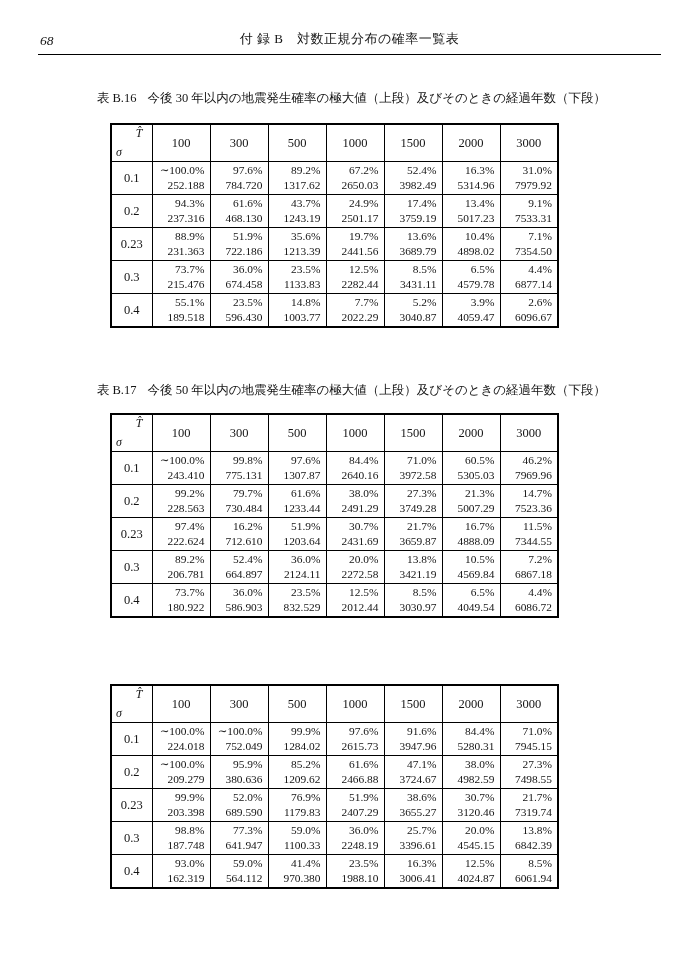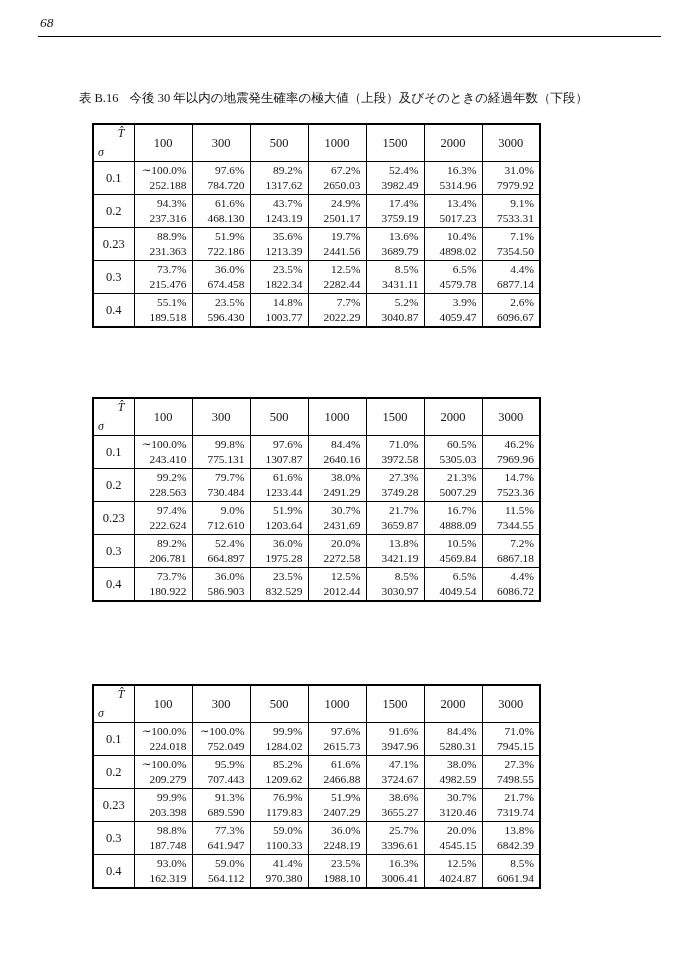--- a/index.html
+++ b/index.html
@@ -6,21 +6,21 @@
   .page{
     position:relative;width:699px;height:970px;background:#ffffff;overflow:hidden;
     font-family:"Liberation Serif","DejaVu Serif",serif;color:#141414;
   }
   
   .page-header{position:absolute;left:38px;top:30px;width:623px;border-bottom:1.6px solid #000;padding-bottom:6px;}
   .page-num{position:absolute;left:2px;bottom:5px;font-style:italic;font-size:13.5px;}
   .header-title{display:block;text-align:center;font-size:13px;letter-spacing:0.5px;}
 
   
-  .table-block{position:absolute;left:22px;width:623px;}
+  .table-block{position:absolute;left:40px;width:623px;}
   #sec-b16{top:90px;}
   #sec-b17{top:382px;}
   #sec-b18{top:671px;}
   .caption{text-align:center;font-size:12.5px;line-height:16px;white-space:nowrap;}
   .caption .lbl{margin-right:11px;}
   #sec-b16 table{margin-top:17px;}
   #sec-b17 table{margin-top:15px;}
   #sec-b18 table{margin-top:13px;}
 
   table.ptable{
@@ -41,20 +41,21 @@
     font-size:11.4px;line-height:15px;white-space:nowrap;
   }
 </style>
 </head>
 <body>
 
 <div class="page">
 
   <div class="page-header">
     <span class="page-num">68</span>
+    <span class="header-title">付 録 B　対数正規分布の確率一覧表</span>
   </div>
 
   <section class="table-block" id="sec-b16">
     <div class="caption">
       <span class="lbl">表 B.16</span><span>今後 30 年以内の地震発生確率の極大値（上段）及びそのときの経過年数（下段）</span>
     </div>
     <table class="ptable">
         <colgroup>
           <col class="sigcol">
           <col class="datacol">
@@ -179,21 +180,21 @@
             <td>
               <div class="pct">73.7%</div>
               <div class="yrs">215.476</div>
             </td>
             <td>
               <div class="pct">36.0%</div>
               <div class="yrs">674.458</div>
             </td>
             <td>
               <div class="pct">23.5%</div>
-              <div class="yrs">1822.34</div>
+              <div class="yrs">1133.83</div>
             </td>
             <td>
               <div class="pct">12.5%</div>
               <div class="yrs">2282.44</div>
             </td>
             <td>
               <div class="pct">8.5%</div>
               <div class="yrs">3431.11</div>
             </td>
             <td>
@@ -234,20 +235,23 @@
             <td>
               <div class="pct">2.6%</div>
               <div class="yrs">6096.67</div>
             </td>
           </tr>
         </tbody>
       </table>
   </section>
 
   <section class="table-block" id="sec-b17">
+    <div class="caption">
+      <span class="lbl">表 B.17</span><span>今後 50 年以内の地震発生確率の極大値（上段）及びそのときの経過年数（下段）</span>
+    </div>
     <table class="ptable">
         <colgroup>
           <col class="sigcol">
           <col class="datacol">
           <col class="datacol">
           <col class="datacol">
           <col class="datacol">
           <col class="datacol">
           <col class="datacol">
           <col class="datacol">
@@ -330,21 +334,21 @@
               <div class="yrs">7523.36</div>
             </td>
           </tr>
           <tr>
             <th class="sig">0.23</th>
             <td>
               <div class="pct">97.4%</div>
               <div class="yrs">222.624</div>
             </td>
             <td>
-              <div class="pct">9.0%</div>
+              <div class="pct">16.2%</div>
               <div class="yrs">712.610</div>
             </td>
             <td>
               <div class="pct">51.9%</div>
               <div class="yrs">1203.64</div>
             </td>
             <td>
               <div class="pct">30.7%</div>
               <div class="yrs">2431.69</div>
             </td>
@@ -366,21 +370,21 @@
             <td>
               <div class="pct">89.2%</div>
               <div class="yrs">206.781</div>
             </td>
             <td>
               <div class="pct">52.4%</div>
               <div class="yrs">664.897</div>
             </td>
             <td>
               <div class="pct">36.0%</div>
-              <div class="yrs">1975.28</div>
+              <div class="yrs">2124.11</div>
             </td>
             <td>
               <div class="pct">20.0%</div>
               <div class="yrs">2272.58</div>
             </td>
             <td>
               <div class="pct">13.8%</div>
               <div class="yrs">3421.19</div>
             </td>
             <td>
@@ -487,21 +491,21 @@
             </td>
           </tr>
           <tr>
             <th class="sig">0.2</th>
             <td>
               <div class="pct">∼100.0%</div>
               <div class="yrs">209.279</div>
             </td>
             <td>
               <div class="pct">95.9%</div>
-              <div class="yrs">707.443</div>
+              <div class="yrs">380.636</div>
             </td>
             <td>
               <div class="pct">85.2%</div>
               <div class="yrs">1209.62</div>
             </td>
             <td>
               <div class="pct">61.6%</div>
               <div class="yrs">2466.88</div>
             </td>
             <td>
@@ -517,21 +521,21 @@
               <div class="yrs">7498.55</div>
             </td>
           </tr>
           <tr>
             <th class="sig">0.23</th>
             <td>
               <div class="pct">99.9%</div>
               <div class="yrs">203.398</div>
             </td>
             <td>
-              <div class="pct">91.3%</div>
+              <div class="pct">52.0%</div>
               <div class="yrs">689.590</div>
             </td>
             <td>
               <div class="pct">76.9%</div>
               <div class="yrs">1179.83</div>
             </td>
             <td>
               <div class="pct">51.9%</div>
               <div class="yrs">2407.29</div>
             </td>

